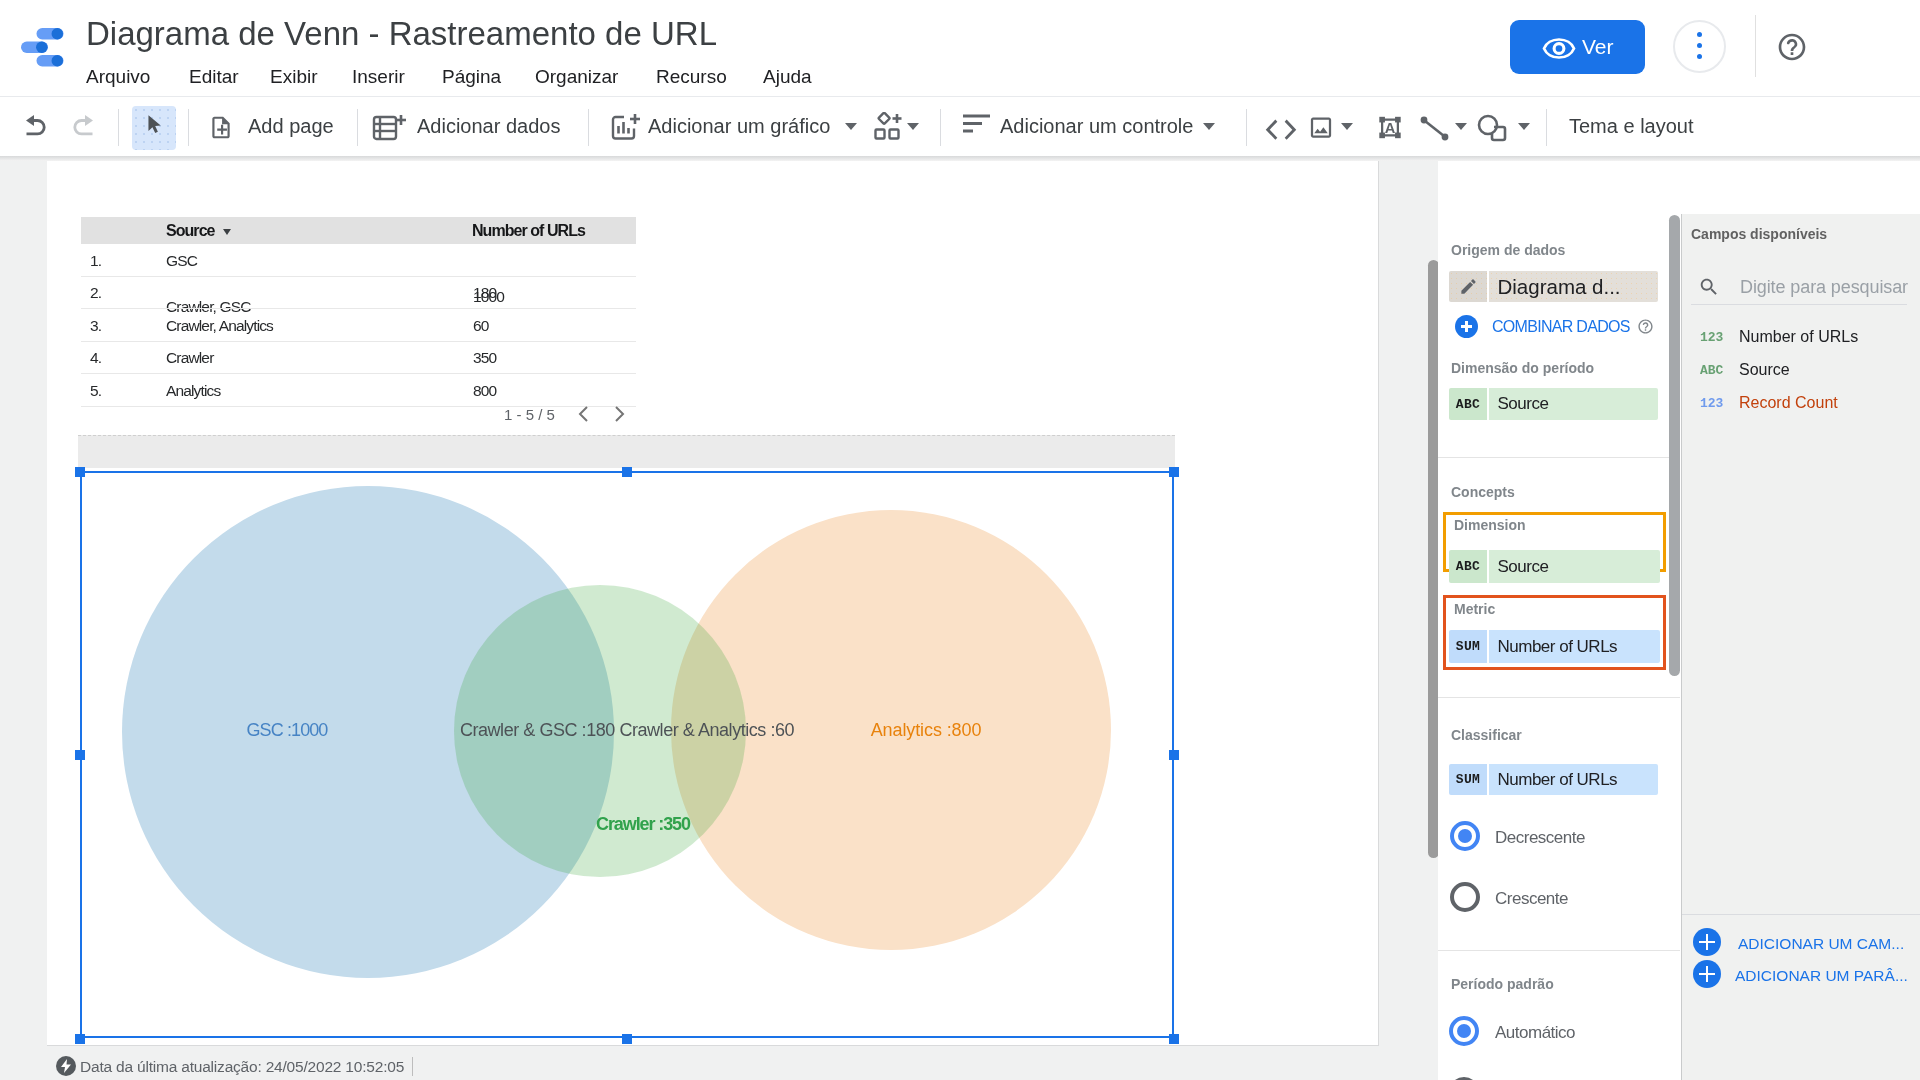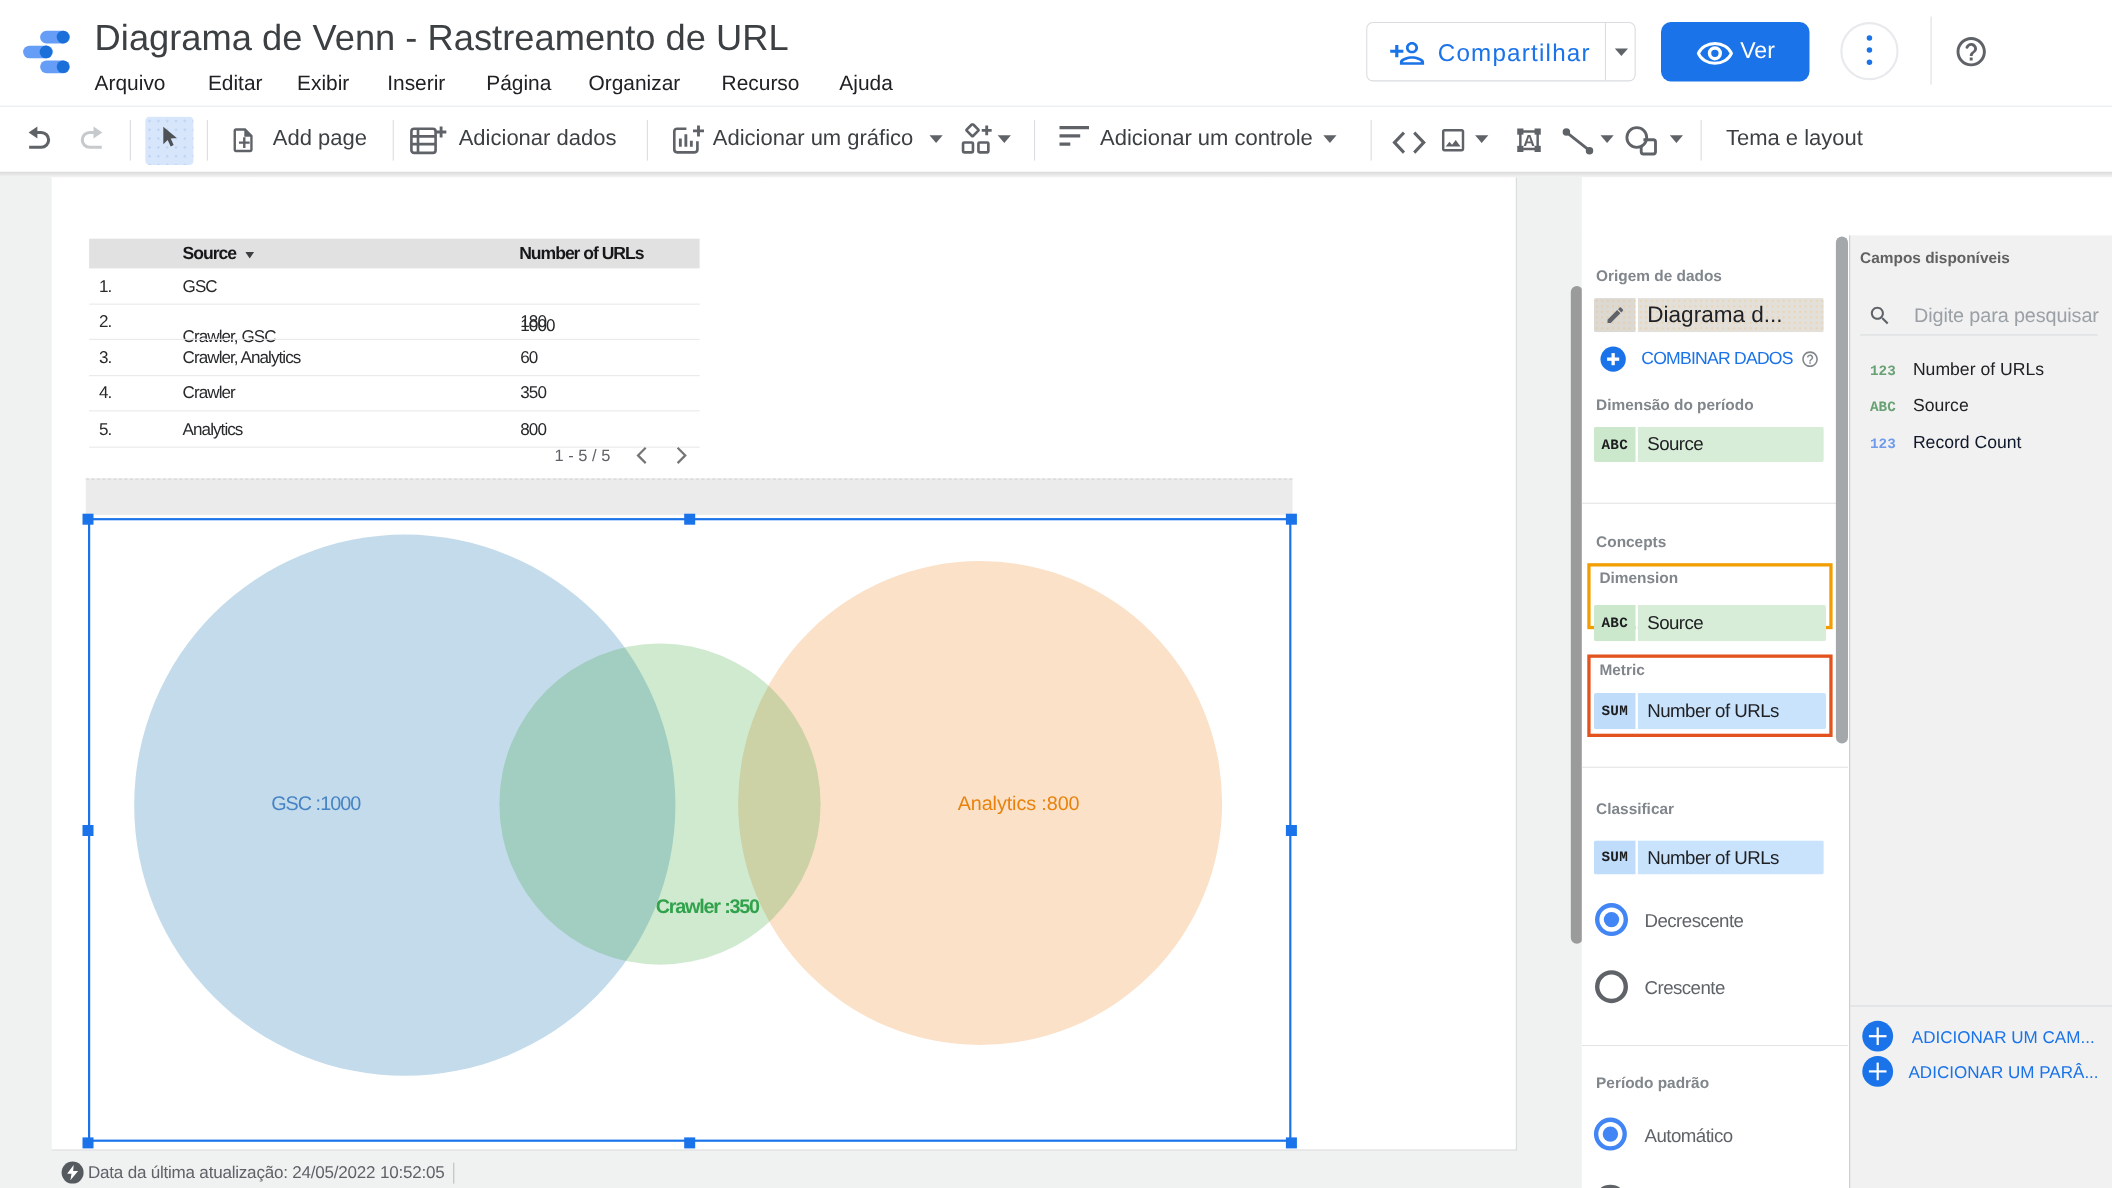--- a/index.html
+++ b/index.html
@@ -80,20 +80,21 @@
           <path d="M2 1 L9 8 L2 15" fill="none" stroke="#757575" stroke-width="2"></path>
         </svg>
 
     <div class="abs" style="left:31px; top:274px; width:1097px; height:33px; background:#ebebeb; border-top:1px dashed #cfcfcf;"></div>
 
     <div class="abs" style="left:75px; top:325px; width:492px; height:492px; border-radius:50%; background:#c3dbeb;"></div>
     <div class="abs" style="left:624px; top:349px; width:440px; height:440px; border-radius:50%; background:#fae1c8;"></div>
     <div class="abs" style="left:407px; top:424px; width:292px; height:292px; border-radius:50%; background:rgba(44,160,44,0.225);"></div>
 
     <div class="abs" style="left:140px; top:559px; width:200px; text-align:center; font-size:18px; letter-spacing:-0.9px; color:#4683c4;">GSC :1000</div>
+    <div class="abs" style="left:380px; top:559px; width:400px; text-align:center; font-size:18px; letter-spacing:-0.45px; color:#4d5256;">Crawler &amp; GSC :180 Crawler &amp; Analytics :60</div>
     <div class="abs" style="left:779px; top:559px; width:200px; text-align:center; font-size:18px; letter-spacing:-0.1px; color:#e8820c;">Analytics :800</div>
     <div class="abs" style="left:496px; top:653px; width:200px; text-align:center; font-size:18px; letter-spacing:-1.1px; font-weight:bold; color:#31a24c;">Crawler :350</div>
   </div>
 
   <div class="abs" style="left:80px; top:310px; width:1094px; height:567px; border:2px solid #1a73e8;"></div>
   <div class="selh" style="left:75px; top:306px;"></div>
   <div class="selh" style="left:622px; top:306px;"></div>
   <div class="selh" style="left:1169px; top:306px;"></div>
   <div class="selh" style="left:75px; top:589px;"></div>
   <div class="selh" style="left:1169px; top:589px;"></div>
@@ -117,28 +118,20 @@
     <rect x="16.5" y="8" width="27" height="11.5" rx="5.75" fill="#669df6"></rect>
     <circle cx="37.3" cy="13.7" r="5.75" fill="#1b6fd8"></circle>
     <rect x="1" y="21.5" width="27" height="11.5" rx="5.75" fill="#669df6"></rect>
     <circle cx="21.8" cy="27.2" r="5.75" fill="#1b6fd8"></circle>
     <rect x="16.5" y="35" width="27" height="11.5" rx="5.75" fill="#669df6"></rect>
     <circle cx="37.3" cy="40.7" r="5.75" fill="#1b6fd8"></circle>
   </svg>
   <div id="title">Diagrama de Venn - Rastreamento de URL</div>
 
 
-  <div class="abs" style="left:1242px; top:20px; width:245px; height:54px; border:1px solid #dadce0; border-radius:6px; background:#fff;">
-    <svg class="abs" style="left:20px; top:12px;" width="33" height="31" viewBox="0 0 24 24" preserveAspectRatio="none">
-          <path d="M15 12c2.21 0 4-1.79 4-4s-1.79-4-4-4-4 1.79-4 4 1.79 4 4 4zm0-6.2c1.22 0 2.2.98 2.2 2.2s-.98 2.2-2.2 2.2-2.2-.98-2.2-2.2.98-2.2 2.2-2.2zm0 8.2c-2.67 0-8 1.34-8 4v2h16v-2c0-2.66-5.33-4-8-4zm-6.1 4.2c.22-.92 3.41-2.4 6.1-2.4 2.7 0 5.9 1.49 6.1 2.4H8.9zm-2.9-3.4v-3.3h3.3v-2.1H6V6.1H3.9v3.3H.6v2.1h3.3v3.3h2.1z" fill="#1a73e8"></path>
-        </svg>
-    <div class="abs" style="left:64px; top:14px; font-size:22px; letter-spacing:1.1px; color:#1a73e8;">Compartilhar</div>
-    <div class="abs" style="left:216px; top:0px; width:1px; height:52px; background:#dadce0;"></div>
-    <div class="caret" style="left:225px; top:23px; border-top-color:#5f6368;"></div>
-  </div>
 
   <div class="abs" style="left:1510px; top:20px; width:135px; height:54px; background:#1a73e8; border-radius:9px;">
     <svg class="abs" style="left:32px; top:17px;" width="34" height="23" viewBox="0 0 34 23">
       <path d="M17 2.5 C24 2.5 29.8 6.2 32 11.5 C29.8 16.8 24 20.5 17 20.5 C10 20.5 4.2 16.8 2 11.5 C4.2 6.2 10 2.5 17 2.5 Z" fill="none" stroke="#fff" stroke-width="2.7"></path>
       <circle cx="17" cy="11.5" r="4.9" fill="none" stroke="#fff" stroke-width="3.1"></circle>
     </svg>
     <div class="abs" style="left:72px; top:15px; font-size:21px; color:#fff;">Ver</div>
   </div>
 
   <div class="abs" style="left:1673px; top:20px; width:53px; height:53px; border:2px solid #e8eaed; border-radius:50%;">
@@ -341,21 +334,21 @@
   <svg class="abs" style="left:16px; top:62px;" width="22" height="22" viewBox="0 0 24 24">
         <path d="M15.5 14h-.79l-.28-.27C15.41 12.59 16 11.11 16 9.5 16 5.91 13.09 3 9.5 3S3 5.91 3 9.5 5.91 16 9.5 16c1.61 0 3.09-.59 4.23-1.57l.27.28v.79l5 4.99L20.49 19l-4.99-5zm-6 0C7.01 14 5 11.99 5 9.5S7.01 5 9.5 5 14 7.01 14 9.5 11.99 14 9.5 14z" fill="#5f6368"></path>
       </svg>
   <div class="abs" style="left:58px; top:63px; font-size:18px; letter-spacing:-0.1px; color:#9aa0a6;">Digite para pesquisar</div>
   <div class="abs" style="left:9px; top:90px; width:216px; height:1px; background:#dadce0;"></div>
   <div class="abs" style="left:18px; top:115.5px; font-size:13px; font-weight:bold; color:#68a173; font-family:'Liberation Mono',monospace;">123</div>
   <div class="abs" style="left:57px; top:113.5px; font-size:16px; color:#202124;">Number of URLs</div>
   <div class="abs" style="left:18px; top:148.5px; font-size:13px; font-weight:bold; color:#68a173; font-family:'Liberation Mono',monospace;">ABC</div>
   <div class="abs" style="left:57px; top:146.5px; font-size:16px; color:#202124;">Source</div>
   <div class="abs" style="left:18px; top:181.5px; font-size:13px; font-weight:bold; color:#709bed; font-family:'Liberation Mono',monospace;">123</div>
-  <div class="abs" style="left:57px; top:179.5px; font-size:16px; color:#0f172a;">Record Count</div>
+  <div class="abs" style="left:57px; top:179.5px; font-size:16px; color:#c2410c;">Record Count</div>
   <div class="abs" style="left:0px; top:700px; width:239px; height:1px; background:#dadce0;"></div>
   <div class="abs" style="left:11px; top:714px; width:28px; height:28px; border-radius:50%; background:#1a73e8;">
     <div class="abs" style="left:12.7px; top:6px; width:2.8px; height:16px; background:#fff;"></div>
     <div class="abs" style="left:6px; top:12.7px; width:16px; height:2.8px; background:#fff;"></div>
   </div>
   <div class="abs" style="left:56px; top:721px; font-size:15.5px; white-space:nowrap; color:#1a73e8;">ADICIONAR UM CAM...</div>
   <div class="abs" style="left:11px; top:746px; width:28px; height:28px; border-radius:50%; background:#1a73e8;">
     <div class="abs" style="left:12.7px; top:6px; width:2.8px; height:16px; background:#fff;"></div>
     <div class="abs" style="left:6px; top:12.7px; width:16px; height:2.8px; background:#fff;"></div>
   </div>

